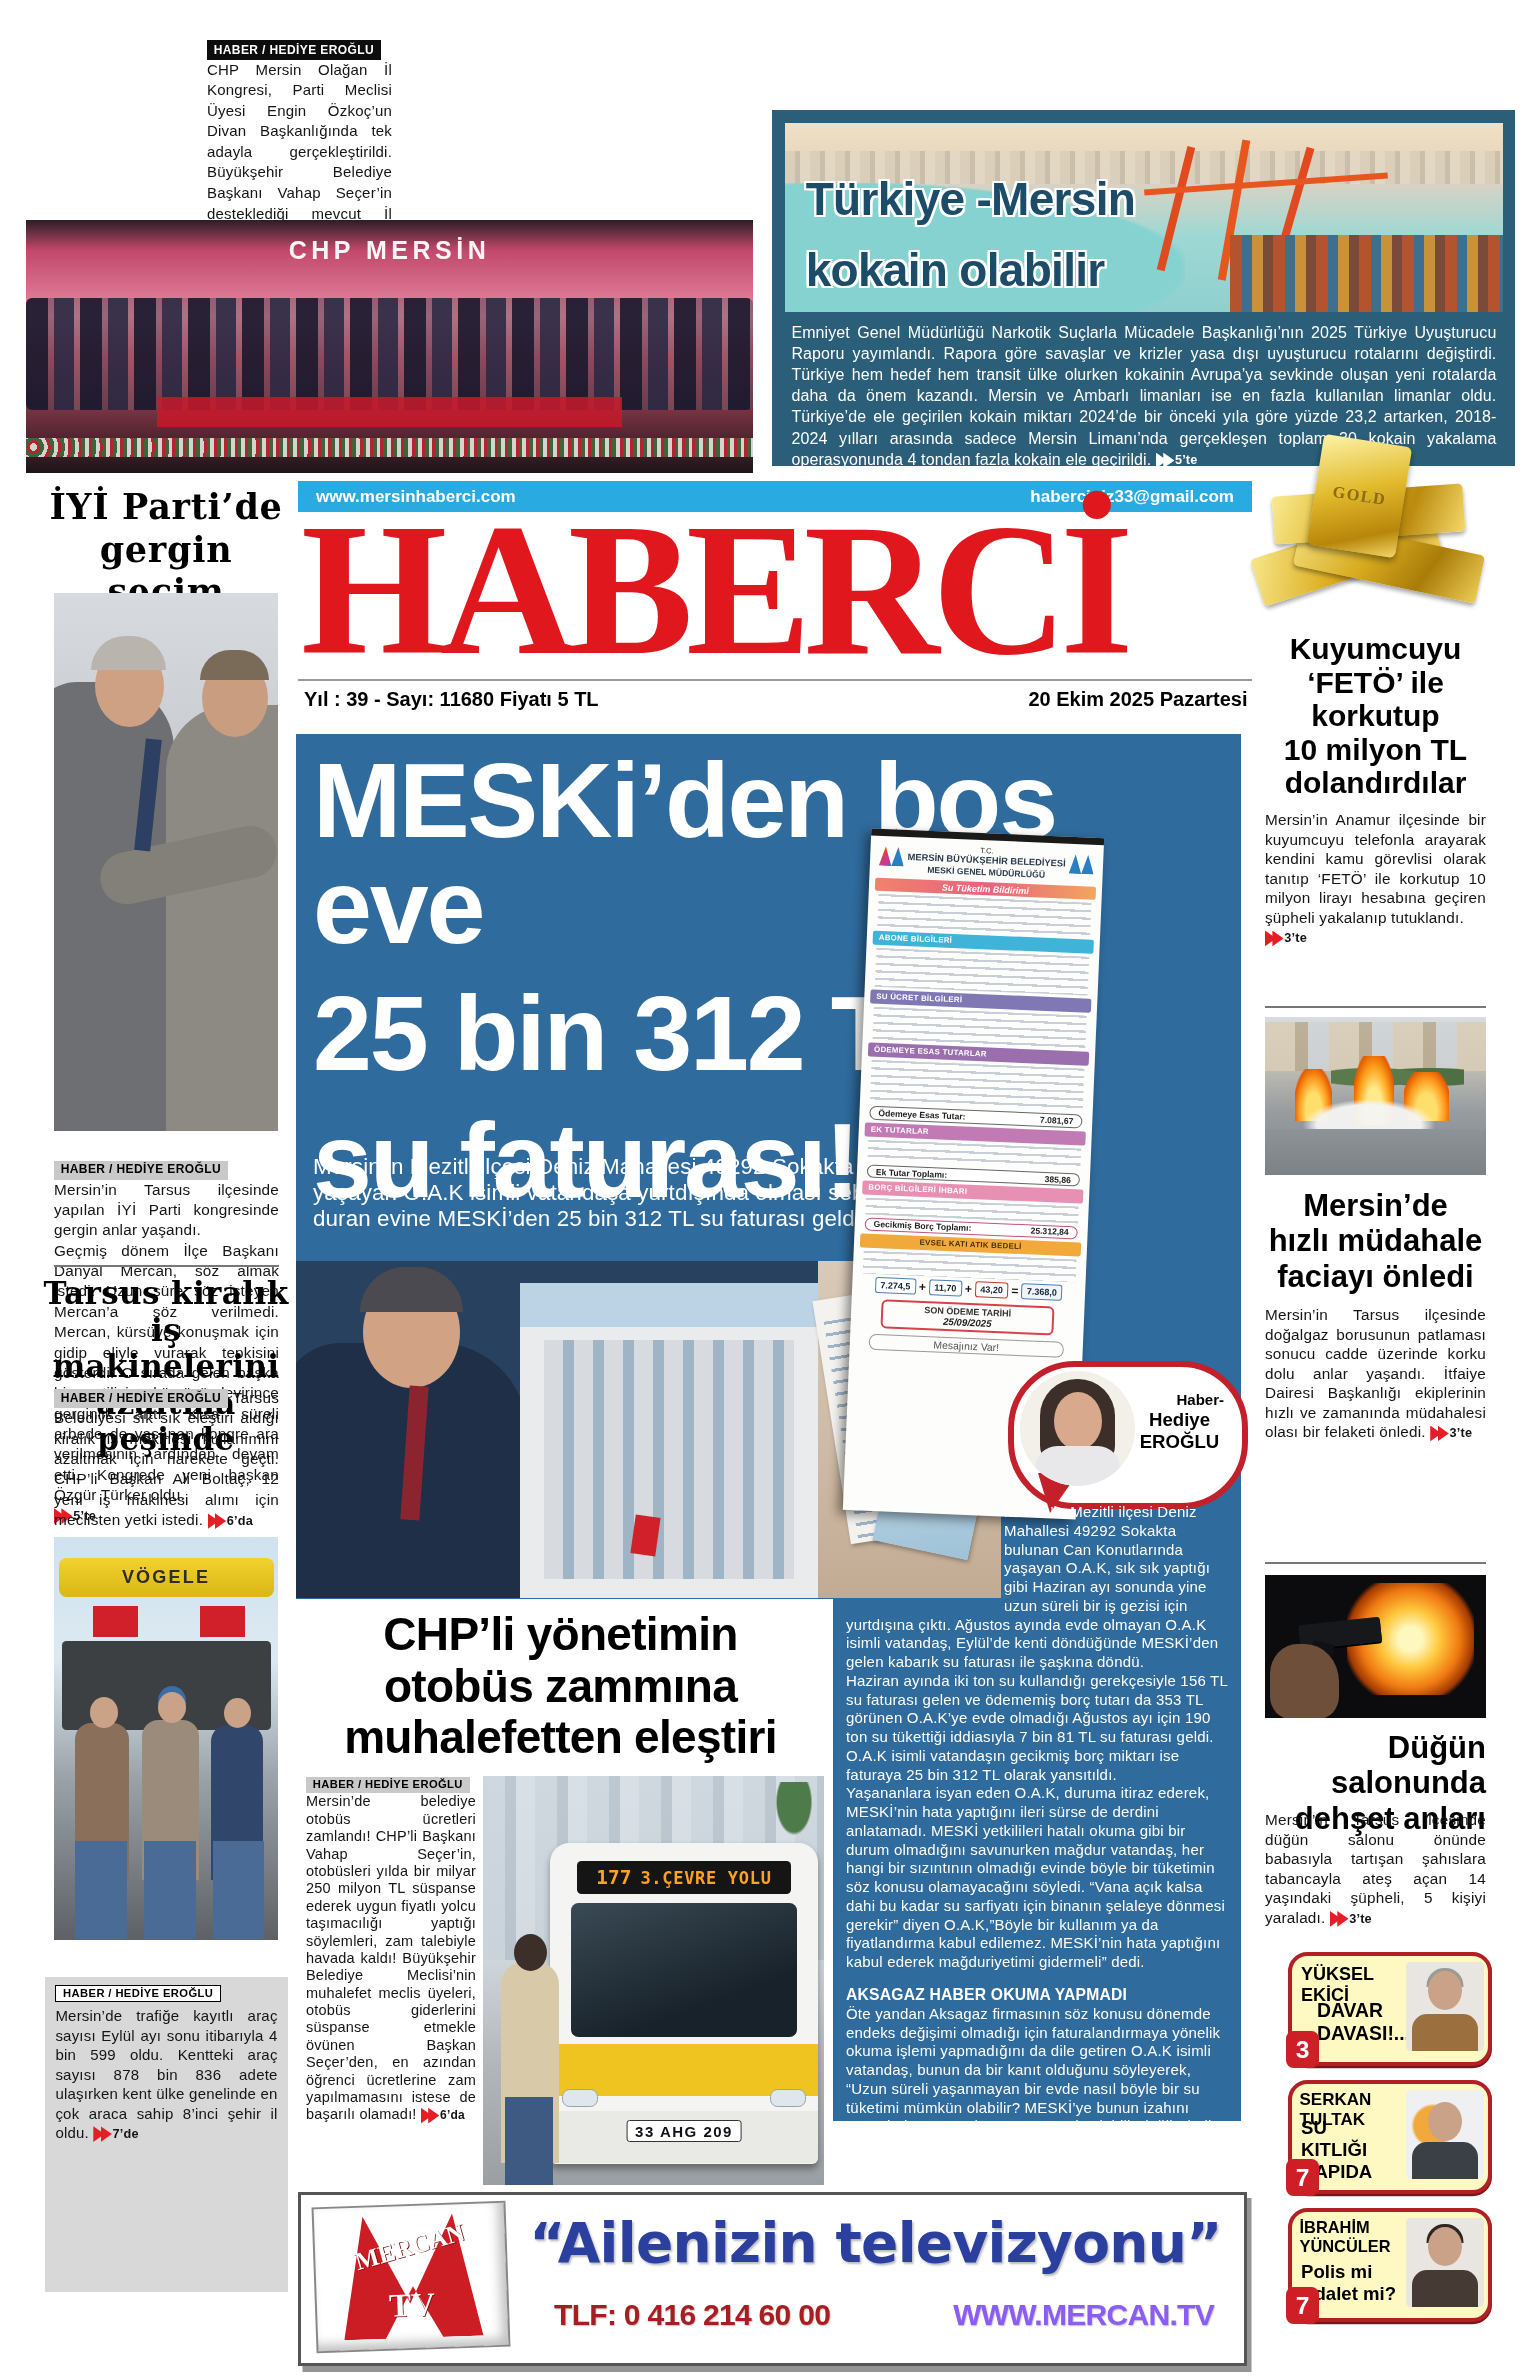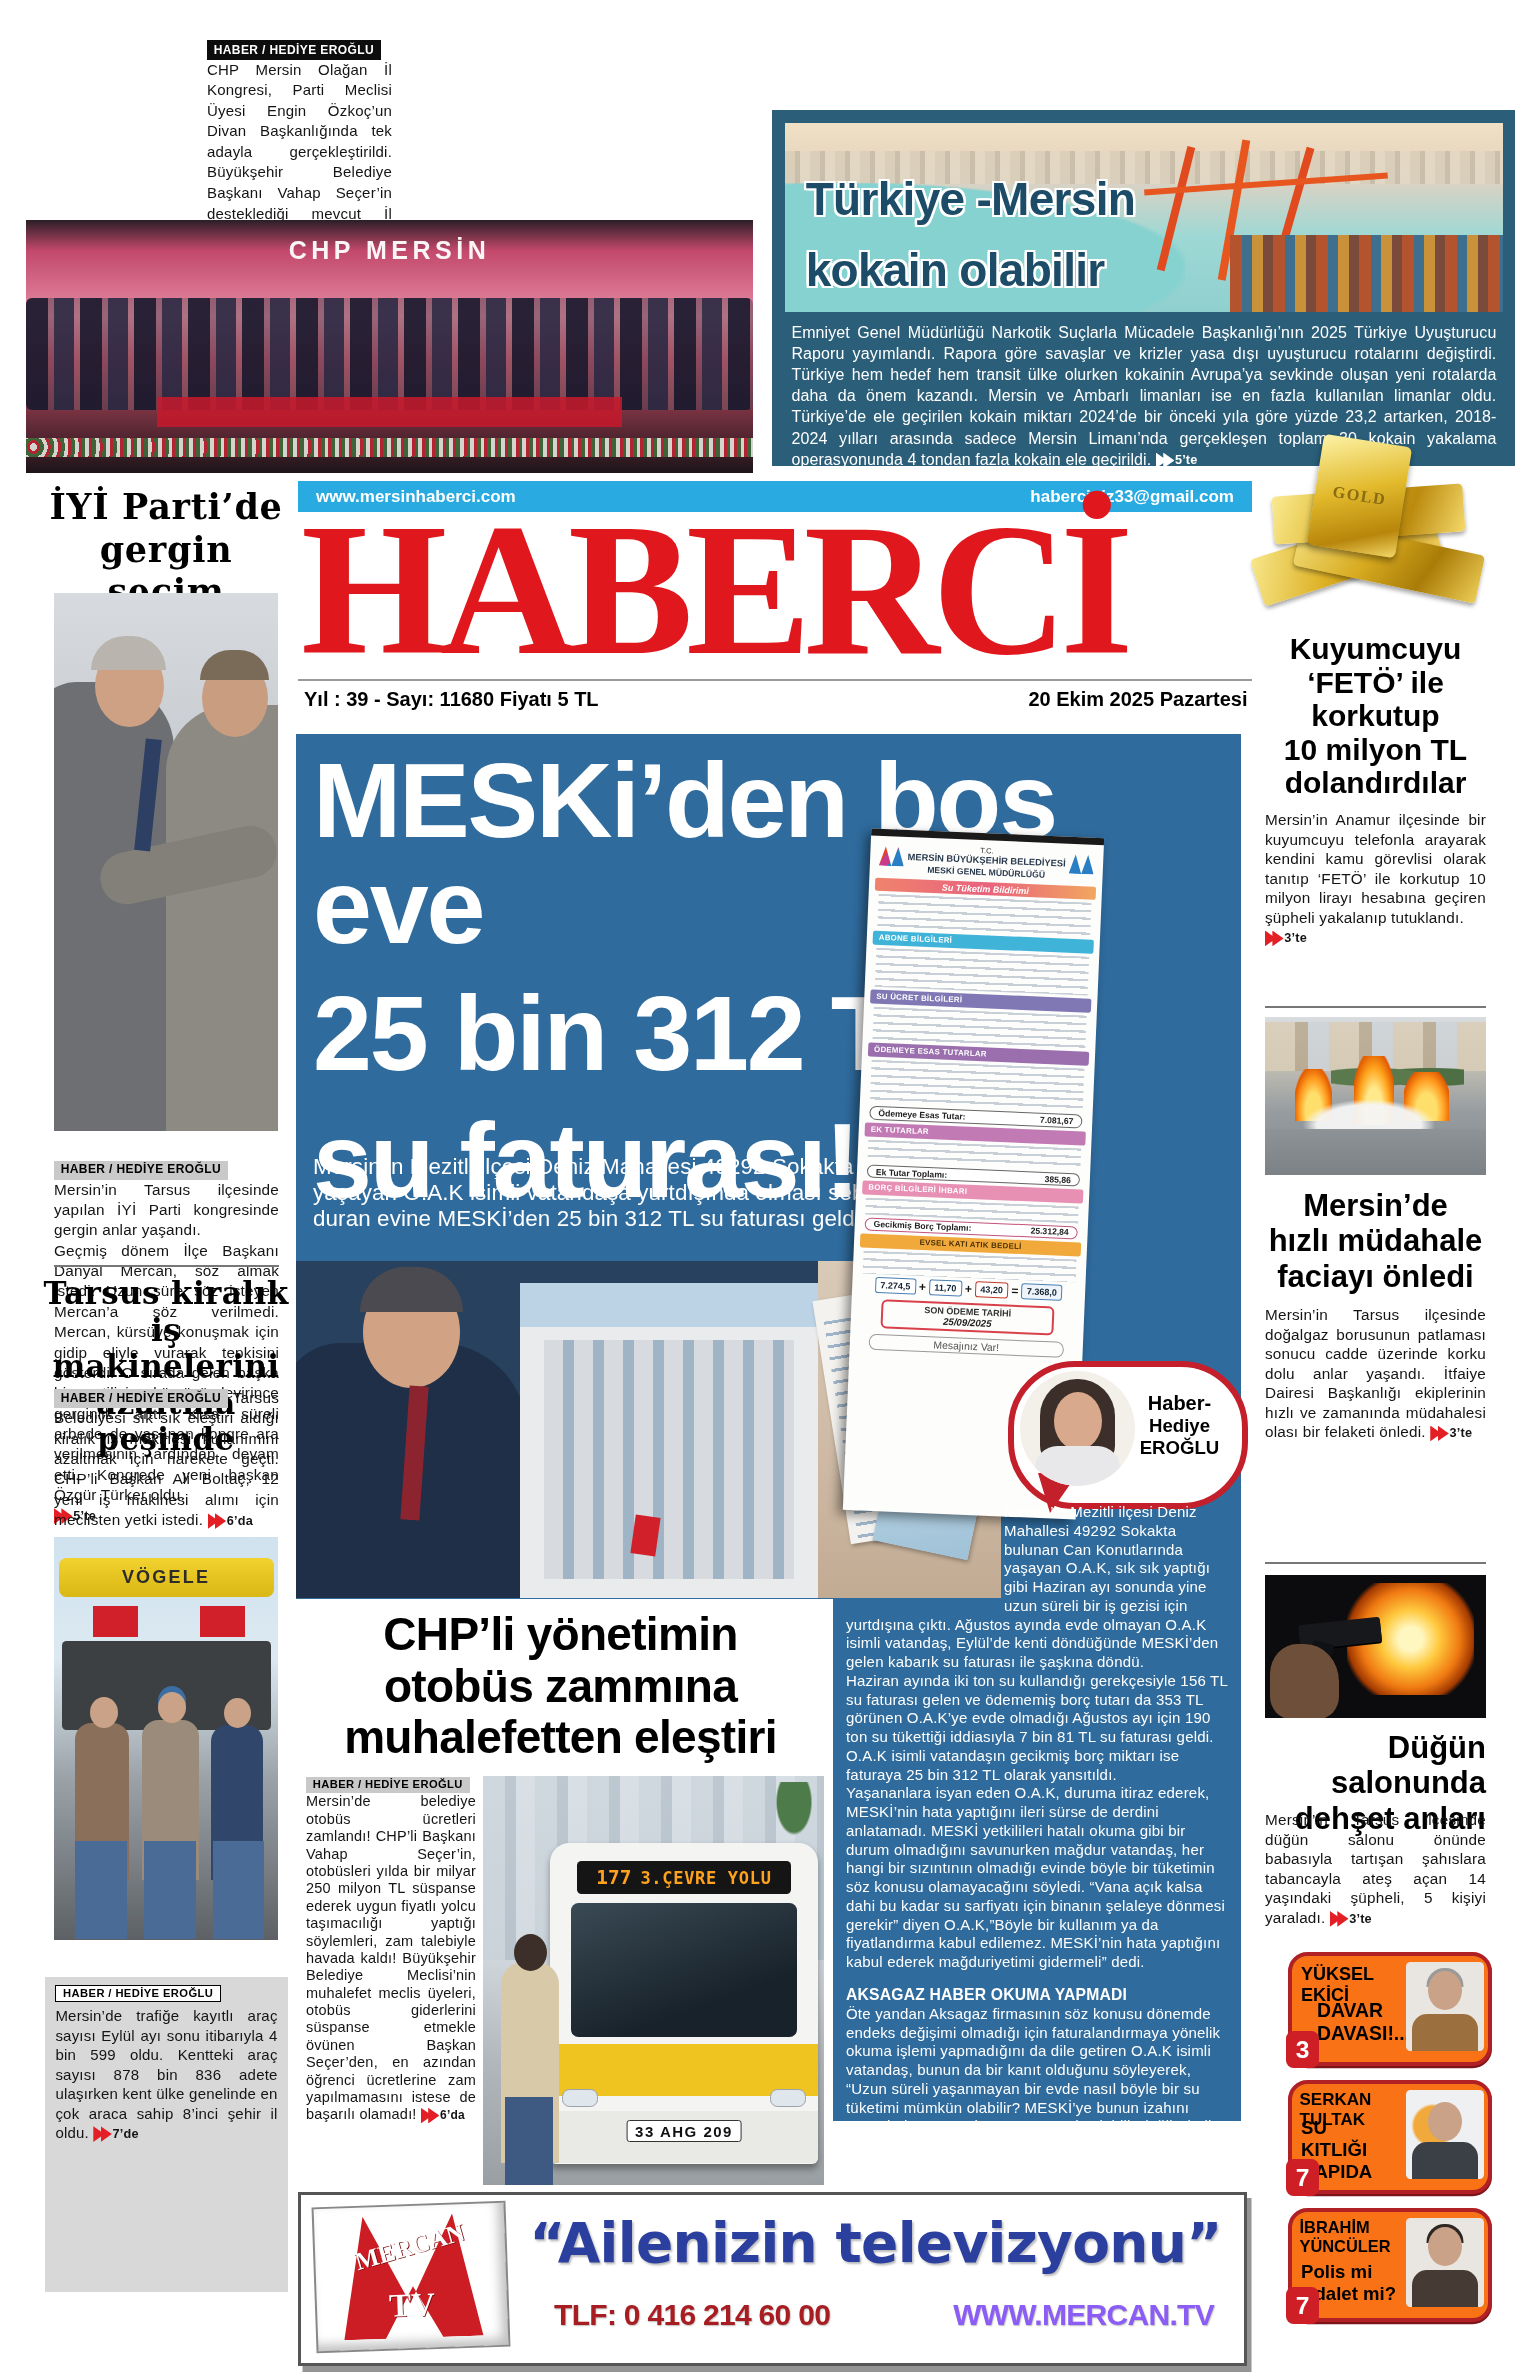--- a/index.html
+++ b/index.html
@@ -36,21 +36,21 @@
   
   .secbar{height:14px;border-radius:2.2px;color:#fff;font-size:7.8px;font-weight:bold;
           line-height:14px;padding-left:6px;margin:2.2px 6px 0 6px;letter-spacing:0.3px;}
   .fl{height:30px;margin:3px 10.4px;opacity:.5;
       background:repeating-linear-gradient(to bottom,#93a2b2 0 2.2px,transparent 2.2px 7.5px);}
   .pill{border:1.1px solid #666;border-radius:8.2px;font-size:8.6px;font-weight:bold;color:#222;
         display:flex;justify-content:space-between;padding:0.7px 7.5px;margin:3px 10.4px;background:#fff;}
   .sumbox{border:1.5px solid #4a7fb5;border-radius:3px;background:#fff;font-size:9px;font-weight:bold;
           padding:2.2px 4.5px;color:#123;}
   
-  .colbox{position:absolute;left:1288px;width:196px;height:106px;background:#f97316;border:4.5px solid #b02025;
+  .colbox{position:absolute;left:1288px;width:196px;height:106px;background:#fef9c3;border:4.5px solid #b02025;
           border-radius:19.4px;box-shadow:0 2.2px 0 #7d1418;}
   .colnum{position:absolute;left:-6px;bottom:-6px;width:33px;height:37px;background:#cf1f26;color:#fff;
           border-radius:7.5px;font-size:24.6px;font-weight:bold;display:flex;align-items:center;justify-content:center;}
   .avatar{position:absolute;right:4.5px;top:6px;width:78px;height:89px;background:#e9e6e1;border-radius:4.5px;overflow:hidden;}
   .avatar .head{position:absolute;left:50%;top:9px;transform:translateX(-50%);width:34px;height:39px;border-radius:50%;background:#caa287;}
   .avatar .hair{position:absolute;left:50%;top:6px;transform:translateX(-50%);width:37px;height:19.4px;border-radius:18px 18px 0 0;background:#6e6a66;}
   .avatar .body{position:absolute;left:50%;bottom:-4.5px;transform:translateX(-50%);width:66px;height:42px;border-radius:15px 15px 0 0;background:#5d4f45;}
 </style>
 </head>
 <body>
@@ -271,21 +271,21 @@
 
   <div class="abs" style="left:1008px;top:1361px;width:228px;height:146px;">
     <div class="abs" style="left:0;top:0;width:100%;height:136px;background:#fff;border:6.7px solid #c3202b;border-radius:67px;"></div>
     <div class="abs" style="left:30px;top:112px;width:40px;height:40px;background:#c3202b;clip-path:polygon(0 0,100% 0,30% 100%);"></div>
     <div class="abs" style="left:12px;top:10.4px;width:115px;height:115px;border-radius:50%;background:#f3efe9;overflow:hidden;">
       <div class="abs" style="left:20px;top:7.5px;width:75px;height:89px;border-radius:37px 37px 22.4px 22.4px;background:#3c2e28;"></div>
       <div class="abs" style="left:34px;top:21px;width:48px;height:58px;border-radius:50%;background:#d8a98c;"></div>
       <div class="abs" style="left:15px;top:75px;width:85px;height:45px;border-radius:22.4px 22.4px 0 0;background:#e8e8ea;"></div>
     </div>
     <div class="abs center" style="left:127px;top:30px;width:89px;line-height:1.2;font-weight:bold;color:#000;">
-      <div style="font-size:20px;">Haber-</div>
+      <div style="font-size:15px;text-align:right;">Haber-</div>
       <div style="font-size:18.6px;">Hediye</div>
       <div style="font-size:18.6px;">EROĞLU</div>
     </div>
   </div>
 
   <div class="abs" style="left:846px;top:1503px;width:383px;color:#fff;font-size:15px;line-height:1.25;letter-spacing:0.2px;">
     <div style="float:left;width:158px;height:95px;"></div>
     <div>Mersin’in Mezitli ilçesi Deniz Mahallesi 49292 Sokakta bulunan Can Konutlarında yaşayan O.A.K, sık sık yaptığı gibi Haziran ayı sonunda yine uzun süreli bir iş gezisi için yurtdışına çıktı. Ağustos ayında evde olmayan O.A.K isimli vatandaş, Eylül’de kenti döndüğünde MESKİ’den gelen kabarık su faturası ile şaşkına döndü.</div>
     <div>Haziran ayında iki ton su kullandığı gerekçesiyle 156 TL su faturası gelen ve ödememiş borç tutarı da 353 TL görünen O.A.K’ye evde olmadığı Ağustos ayı için 190 ton su tükettiği iddiasıyla 7 bin 81 TL su faturası geldi. O.A.K isimli vatandaşın gecikmiş borç miktarı ise faturaya 25 bin 312 TL olarak yansıtıldı.</div>
     <div>Yaşananlara isyan eden O.A.K, duruma itiraz ederek, MESKİ’nin hata yaptığını ileri sürse de derdini anlatamadı. MESKİ yetkilileri hatalı okuma gibi bir durum olmadığını savunurken mağdur vatandaş, her hangi bir sızıntının olmadığı evinde böyle bir tüketimin söz konusu olamayacağını söyledi. “Vana açık kalsa dahi bu kadar su sarfiyatı için binanın şelaleye dönmesi gerekir” diyen O.A.K,”Böyle bir kullanım ya da fiyatlandırma kabul edilemez. MESKİ’nin hata yaptığını kabul ederek mağduriyetimi gidermeli” dedi.</div>

